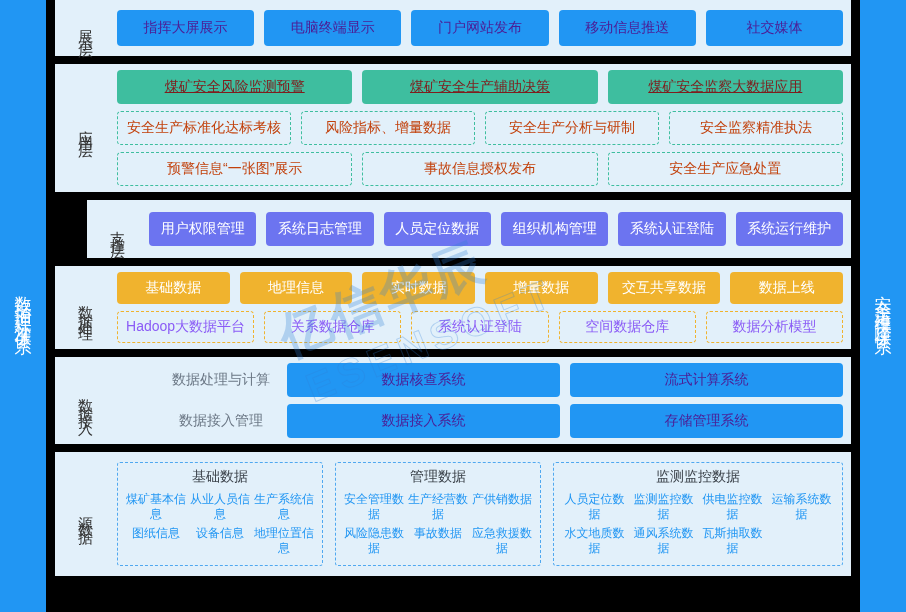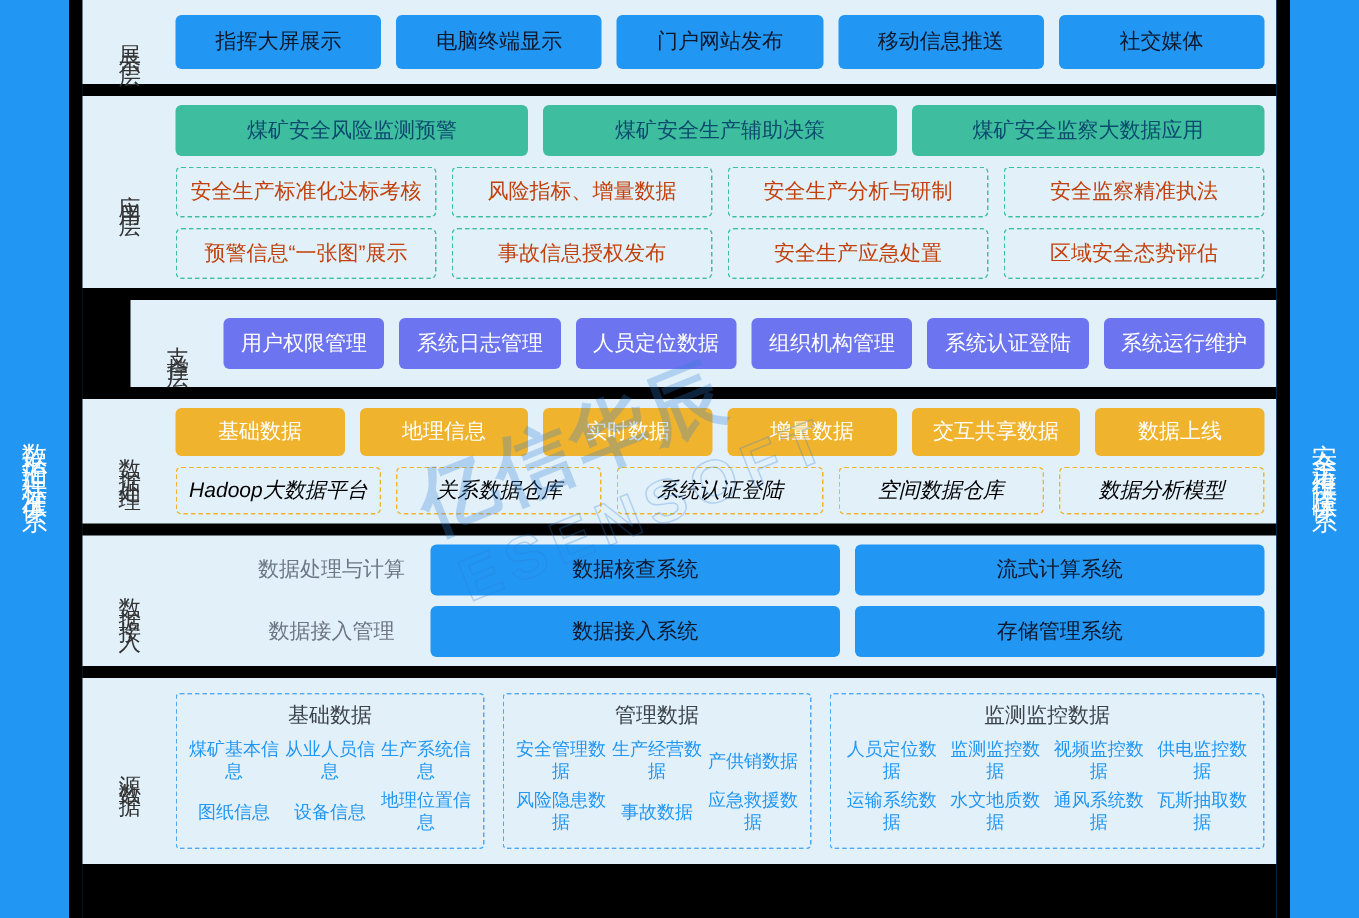--- a/index.html
+++ b/index.html
@@ -40,26 +40,26 @@
   .panel-body{flex:1 1 auto;display:flex;flex-direction:column;justify-content:center;gap:7px;}
 
   .row{display:flex;gap:10px;}
   .row > *{flex:1 1 0;}
 
   .chip{
     display:flex;align-items:center;justify-content:center;
     height:34px;border-radius:4px;font-size:14px;box-sizing:border-box;
     text-align:center;padding:0 4px;white-space:nowrap;
   }
-  .chip-blue{background:#2196F3;color:#0f172a;}
-  .chip-green{background:#3EBE9F;color:#0c4a6e;}
+  .chip-blue{background:#2196F3;color:#4c1d95;}
+  .chip-green{background:#3EBE9F;color:#7f1d1d;text-decoration:underline;}
   .chip-purple{background:#6C74F0;color:#fff;}
   .chip-amber{background:#F0B32E;color:#fff;}
   .chip-dash-green{background:transparent;border:1px dashed #3EBE9F;color:#c2410c;}
-  .chip-dash-amber{background:transparent;border:1px dashed #F0B32E;color:#000000;font-style:italic;}
+  .chip-dash-amber{background:transparent;border:1px dashed #F0B32E;color:#8b5cf6;}
 
   
   .panel-display{height:56px;padding-top:0;padding-bottom:0;}
   .panel-display .chip{height:36px;}
 
   
   .panel-app .row-top .chip{height:34px;font-size:14px;}
 
   
   .panel-support{height:58px;margin-left:32px;}
@@ -79,21 +79,21 @@
   .panel-src{padding:10px 8px 10px 0;}
   .src-wrap{display:flex;gap:12px;align-items:stretch;}
   .src-box{
     border:1px dashed #4FA8F0;border-radius:3px;background:transparent;
     padding:5px 6px 7px;box-sizing:border-box;display:flex;flex-direction:column;
   }
   .src-box.b1{flex:0 0 206px;}
   .src-box.b2{flex:0 0 206px;}
   .src-box.b3{flex:1 1 auto;}
   .src-title{text-align:center;color:#3b424a;font-size:14px;margin-bottom:4px;}
-  .src-grid{display:flex;flex-wrap:wrap;align-items:center;}
+  .src-grid{display:flex;flex-wrap:wrap;}
   .src-grid.c3 .src-item{width:33.333%;}
   .src-grid.c4 .src-item{width:25%;}
   .src-item{
     color:#2196F3;font-size:12px;line-height:1.25;text-align:center;
     padding:2px 1px;box-sizing:border-box;word-break:break-all;
   }
 
   
   .watermark{
     position:absolute;left:290px;top:248px;width:330px;height:160px;
@@ -149,21 +149,20 @@
         <div class="row">
           <div class="chip chip-dash-green">安全生产标准化达标考核</div>
           <div class="chip chip-dash-green">风险指标、增量数据</div>
           <div class="chip chip-dash-green">安全生产分析与研制</div>
           <div class="chip chip-dash-green">安全监察精准执法</div>
         </div>
         <div class="row">
           <div class="chip chip-dash-green">预警信息“一张图”展示</div>
           <div class="chip chip-dash-green">事故信息授权发布</div>
           <div class="chip chip-dash-green">安全生产应急处置</div>
-          <div class="chip chip-dash-green">区域安全态势评估</div>
         </div>
       </div>
     </div>
 
     <div class="panel panel-support">
       <div class="panel-label">
         <span class="vlabel">支撑层</span>
       </div>
       <div class="panel-body">
         <div class="row">
@@ -251,21 +250,20 @@
               <div class="src-item">事故数据</div>
               <div class="src-item">应急救援数据</div>
             </div>
           </div>
 
           <div class="src-box b3">
             <div class="src-title">监测监控数据</div>
             <div class="src-grid c4">
               <div class="src-item">人员定位数据</div>
               <div class="src-item">监测监控数据</div>
-              <div class="src-item">视频监控数据</div>
               <div class="src-item">供电监控数据</div>
               <div class="src-item">运输系统数据</div>
               <div class="src-item">水文地质数据</div>
               <div class="src-item">通风系统数据</div>
               <div class="src-item">瓦斯抽取数据</div>
             </div>
           </div>
 
         </div>
       </div>

